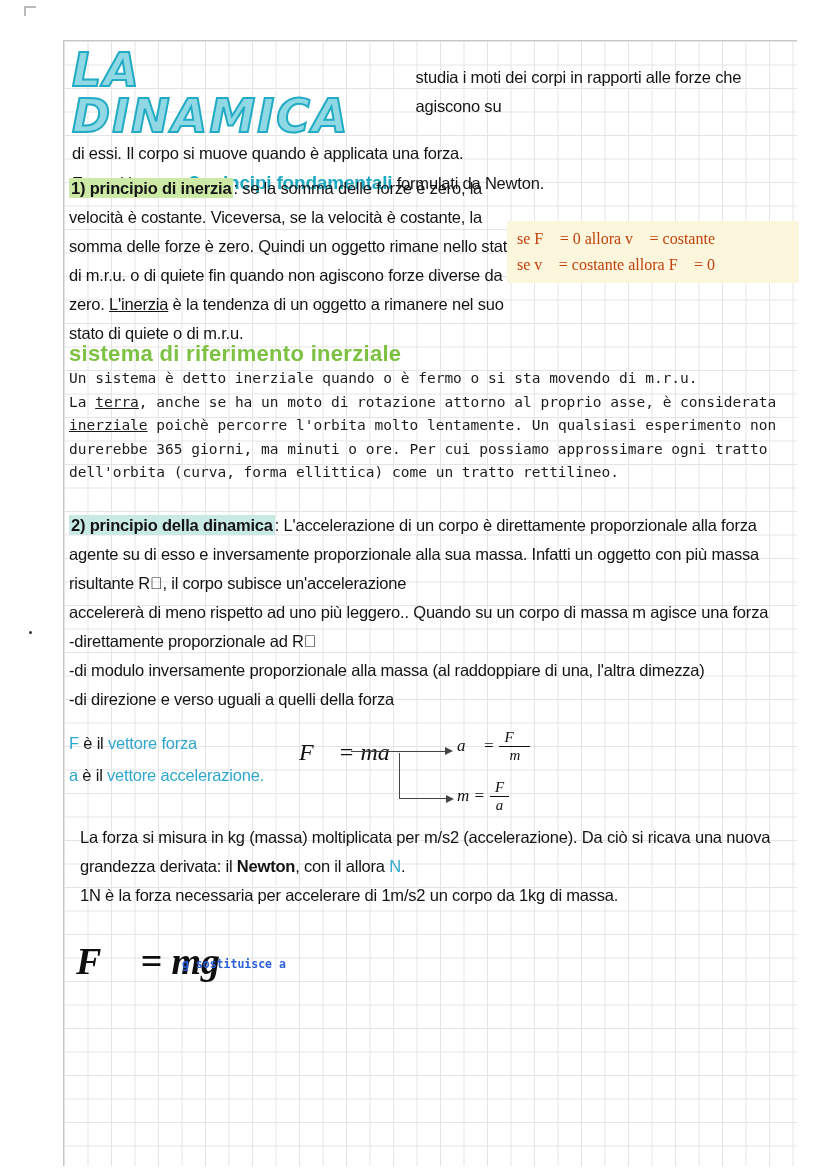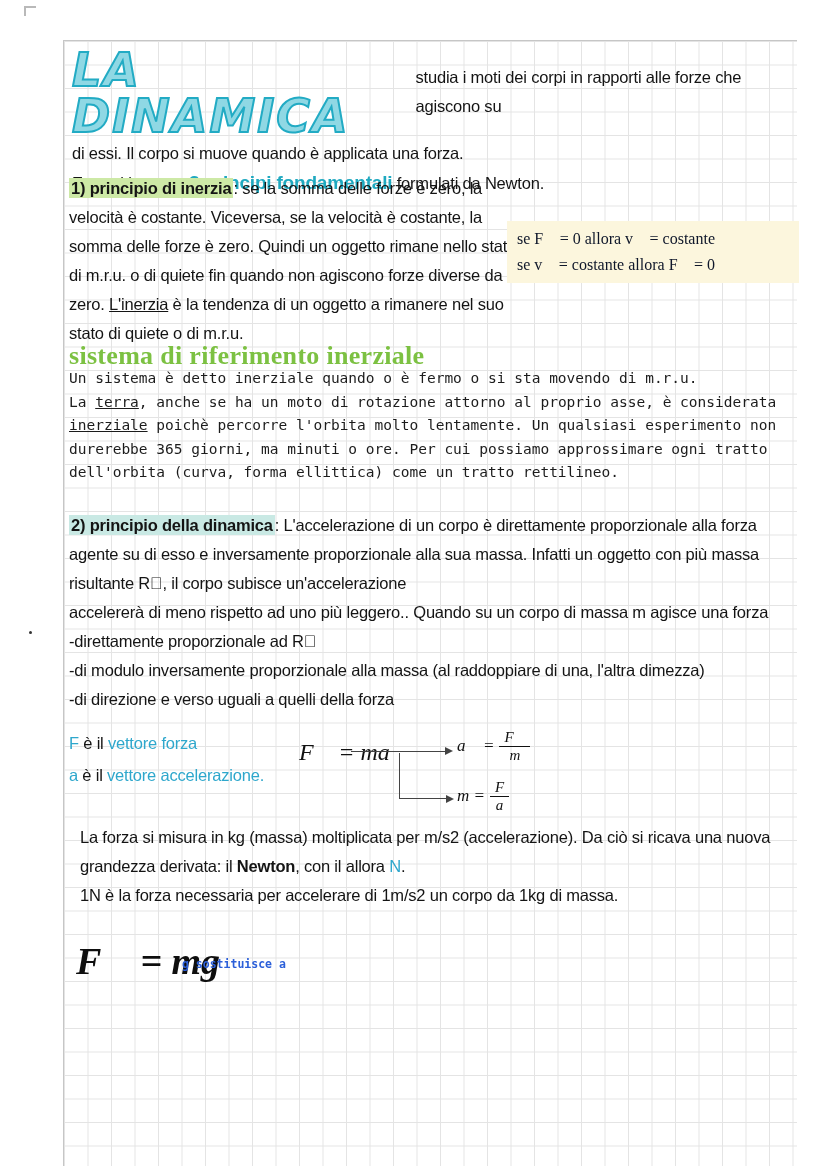--- a/index.html
+++ b/index.html
@@ -21,27 +21,27 @@
   .hand { font-size:16.5px; line-height:29px; color:#141414; letter-spacing:-0.2px; }
   .title {
     font-size:46px; font-weight:800; font-style:italic; line-height:1;
     color:#8fd8e4; -webkit-text-stroke:2px #22abc4; letter-spacing:2px;
     font-family:"DejaVu Sans", sans-serif;
   }
   .teal-em { color:#1fa9c0; font-weight:700; font-size:19px; }
   .hl-green { background:#cde9a6; font-weight:700; padding:1px 2px; }
   .hl-teal { background:#c9e9e4; font-weight:700; padding:1px 2px;text-align:right; }
   .u { text-decoration:underline; }
-  .green-head { font-size:26px; font-weight:800; color:#7cc142; letter-spacing:0.3px; font-family:Liberation Serif, serif; }
+  .green-head { font-size:22px; font-weight:800; color:#7cc142; letter-spacing:0.3px; font-family:Liberation Sans, sans-serif; }
   .mono { font-family:"DejaVu Sans Mono", monospace; font-size:14.5px; line-height:23.5px; color:#1c1c1c; }
   .cyan { color:#2ea7cc; }
   .math { font-family:"Liberation Serif", serif; font-style:italic; color:#111; }
   .box {
     background:#fcf6dd; padding:5px 10px;
-    font-family:"Liberation Serif", serif; font-size:16px; line-height:26px; color:#0f172a;
+    font-family:"Liberation Serif", serif; font-size:16px; line-height:26px; color:#c2410c;
   }
   .frac { display:inline-block; text-align:center; vertical-align:middle; font-size:15px; margin-left:5px; }
   .frac .num { display:block; border-bottom:1.3px solid #111; padding:0 5px; }
   .frac .den { display:block; padding:0 5px; }
   .arrow-h { position:absolute; height:0; border-top:1.5px solid #444; }
   .arrow-h::after {
     content:''; position:absolute; right:-2px; top:-5px;
     border-left:8px solid #444; border-top:4px solid transparent; border-bottom:4px solid transparent;
   }
   .conn { position:absolute; border-left:1.5px solid #444; border-bottom:1.5px solid #444; }

